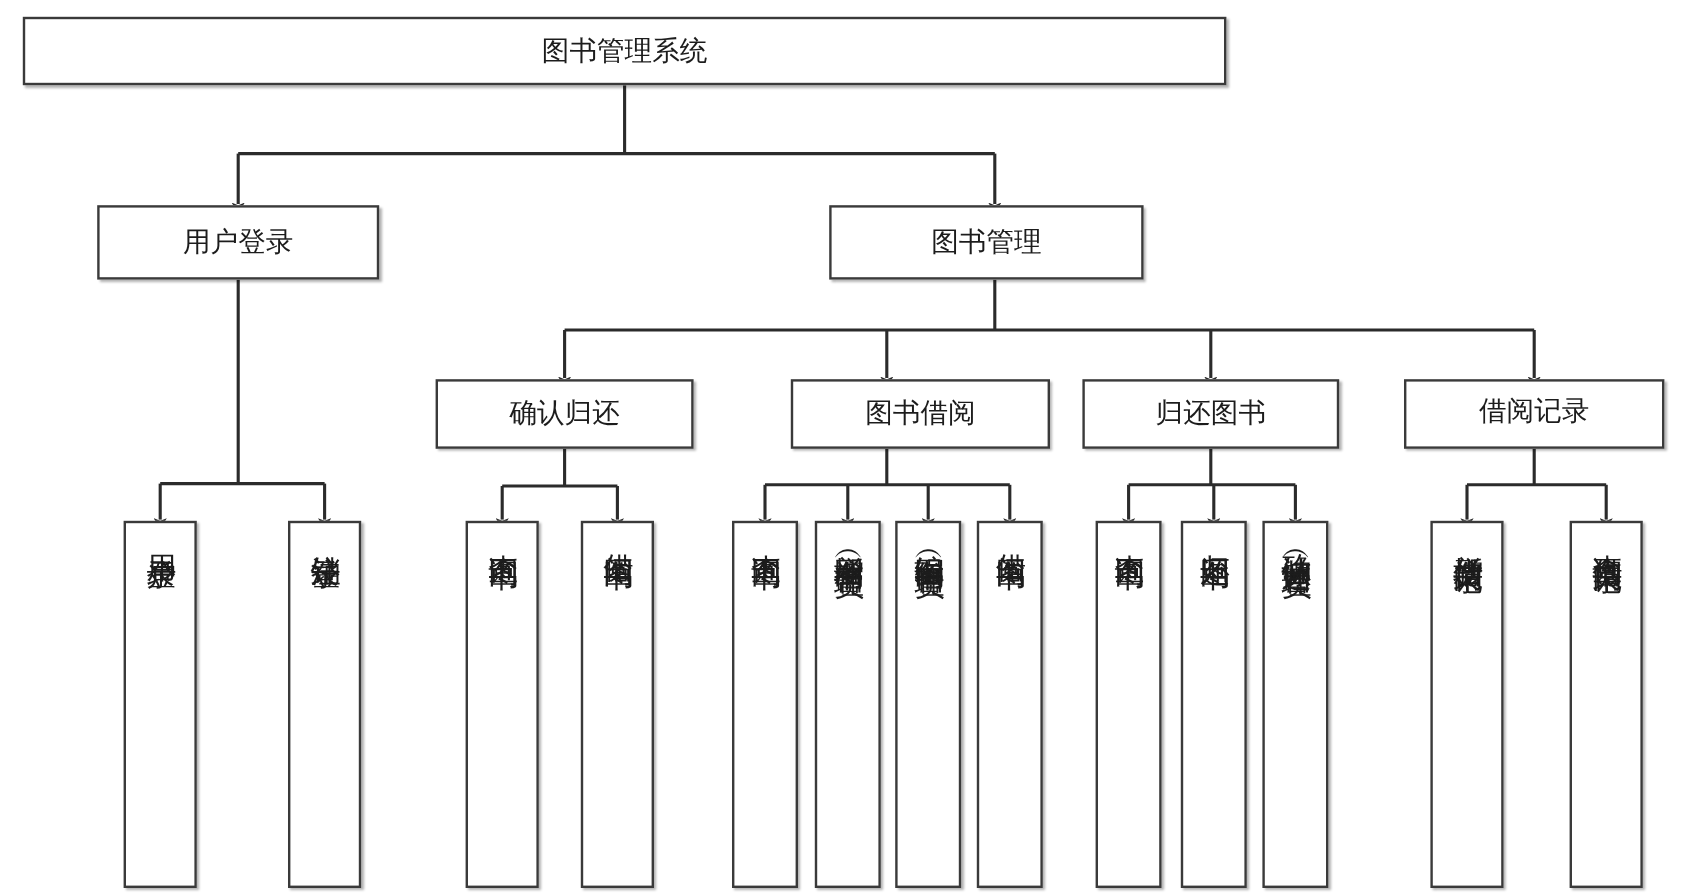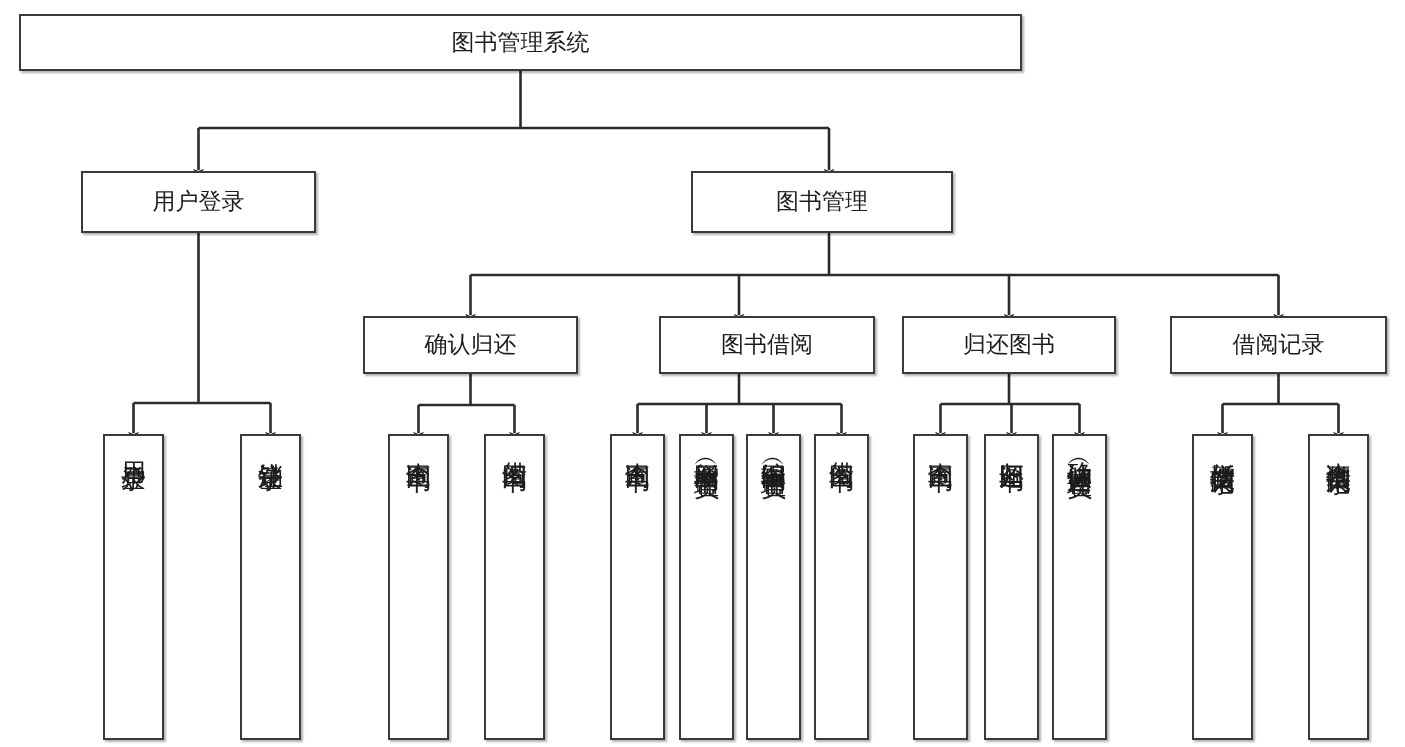--- a/index.html
+++ b/index.html
@@ -134,21 +134,21 @@
       </div>
       <div class="node horiz" style="left: 363px; top: 316px; width: 215px; height: 58px;">
         <span class="label">确认归还</span>
       </div>
       <div class="node horiz" style="left: 631px; top: 316px; width: 216px; height: 58px; margin-left: 28px;">
         <span class="label">图书借阅</span>
       </div>
       <div class="node horiz" style="left: 902px; top: 316px; width: 214px; height: 58px;">
         <span class="label">归还图书</span>
       </div>
-      <div class="node horiz" style="left: 1170px; top: 316px; width: 217px; height: 58px;">
+      <div class="node horiz" style="left: 1170px; top: 316px; width: 217px; height: 58px; font-family: Liberation Mono, monospace;">
         <span class="label">借阅记录</span>
       </div>
       <div class="node vert" style="left: 103px; top: 434px; width: 61px; height: 306px;">
         <span class="label">用户登录</span>
       </div>
       <div class="node vert" style="left: 240px; top: 434px; width: 61px; height: 306px;">
         <span class="label">注销登录</span>
       </div>
       <div class="node vert" style="left: 388px; top: 434px; width: 61px; height: 306px;">
         <span class="label">查询图书</span>

